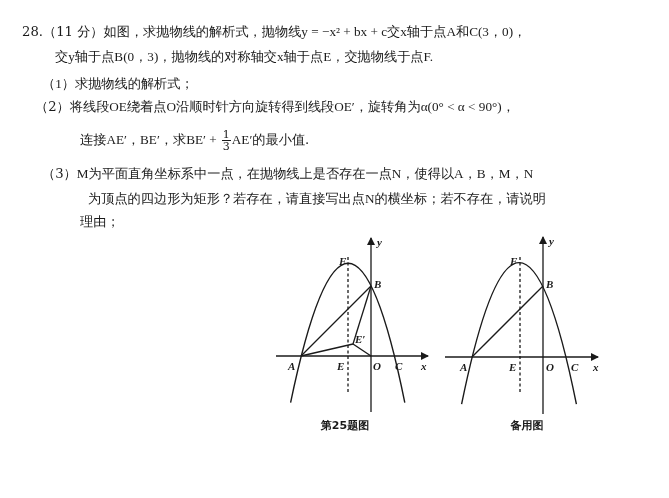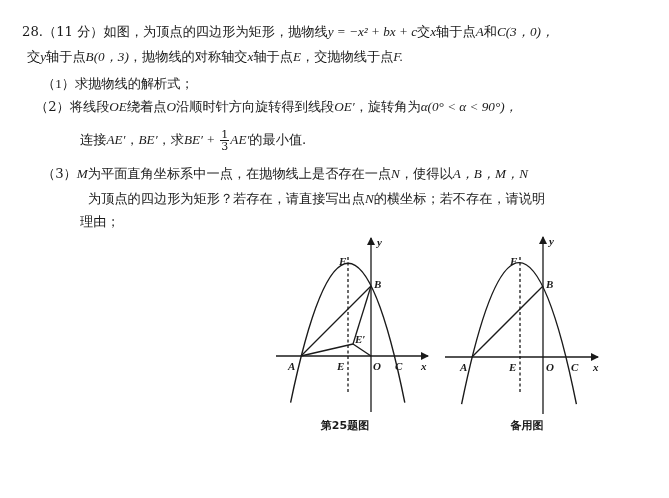--- a/index.html
+++ b/index.html
@@ -5,38 +5,38 @@
   html, body { margin: 0; padding: 0; background: #ffffff; }
   body {
     width: 669px; height: 498px; position: relative; overflow: hidden;
     font-family: "DejaVu Serif", "Liberation Serif", serif;
     color: #1a1a1a;
   }
   .line {
     position: absolute; white-space: nowrap;
     font-size: 13.2px; line-height: 18px;
   }
-  .it { font-style: italic; font-family: "Liberation Serif", "DejaVu Serif", serif; margin-top: 9px; }
+  .it { font-family: "Liberation Serif", "DejaVu Serif", serif; margin-top: 9px; }
   .frac {
     display: inline-block; vertical-align: middle; text-align: center;
     font-size: 11px; line-height: 11px; margin: 0 1px;
   }
   .frac .num { display: block; border-bottom: 1px solid #1a1a1a; padding: 0 1px; }
   .frac .den { display: block; padding: 0 1px; }
   svg { position: absolute; left: 0; top: 0; }
   .lbl { font-family: "Liberation Serif", "DejaVu Serif", serif; font-style: italic; font-weight: bold; font-size: 11px; fill: #1a1a1a; }
   .cap { font-family: "DejaVu Sans", "Liberation Sans", sans-serif; font-weight: bold; font-size: 11px; fill: #1a1a1a; }
 </style>
 </head>
 <body>
 
 <div class="line" style="left:22px; top:23px;">
-  <span>28.</span><span>（11 分）</span><span>如图，为顶点的四边形为矩形，抛物线</span><span class="it">y = −x² + bx + c</span><span>交</span><span class="it">x</span><span>轴于点</span><span class="it">A</span><span>和</span><span class="it">C(3，0)，</span>
+  <span>28.</span><span>（11 分）</span><span>如图，求抛物线的解析式，抛物线</span><span class="it">y = −x² + bx + c</span><span>交</span><span class="it">x</span><span>轴于点</span><span class="it">A</span><span>和</span><span class="it">C(3，0)，</span>
 </div>
-<div class="line" style="left:27px; top:48px;">
+<div class="line" style="left:55px; top:48px;">
   <span>交</span><span class="it">y</span><span>轴于点</span><span class="it">B(0，3)</span><span>，抛物线的对称轴交</span><span class="it">x</span><span>轴于点</span><span class="it">E</span><span>，交抛物线于点</span><span class="it">F.</span>
 </div>
 
 <div class="line" style="left:42px; top:75px;font-family:Liberation Serif, serif;">
   <span>（1）</span><span>求抛物线的解析式；</span>
 </div>
 
 <div class="line" style="left:35px; top:98px;">
   <span>（2）</span><span>将线段</span><span class="it">OE</span><span>绕着点</span><span class="it">O</span><span>沿顺时针方向旋转得到线段</span><span class="it">OE′</span><span>，旋转角为</span><span class="it">α(0° &lt; α &lt; 90°)，</span>
 </div>

